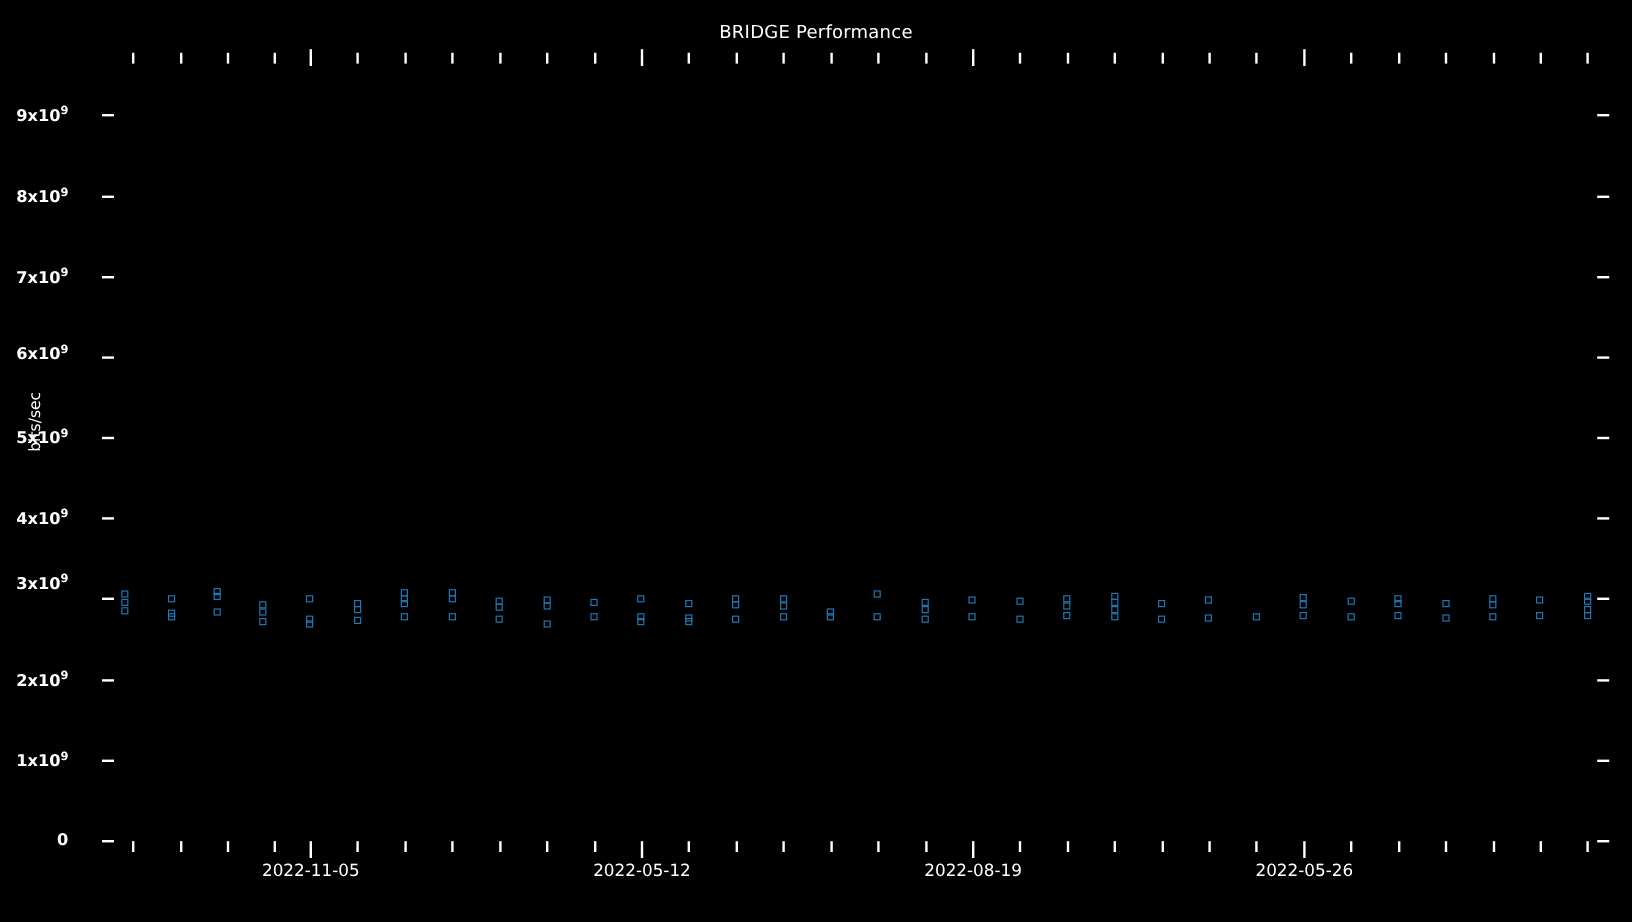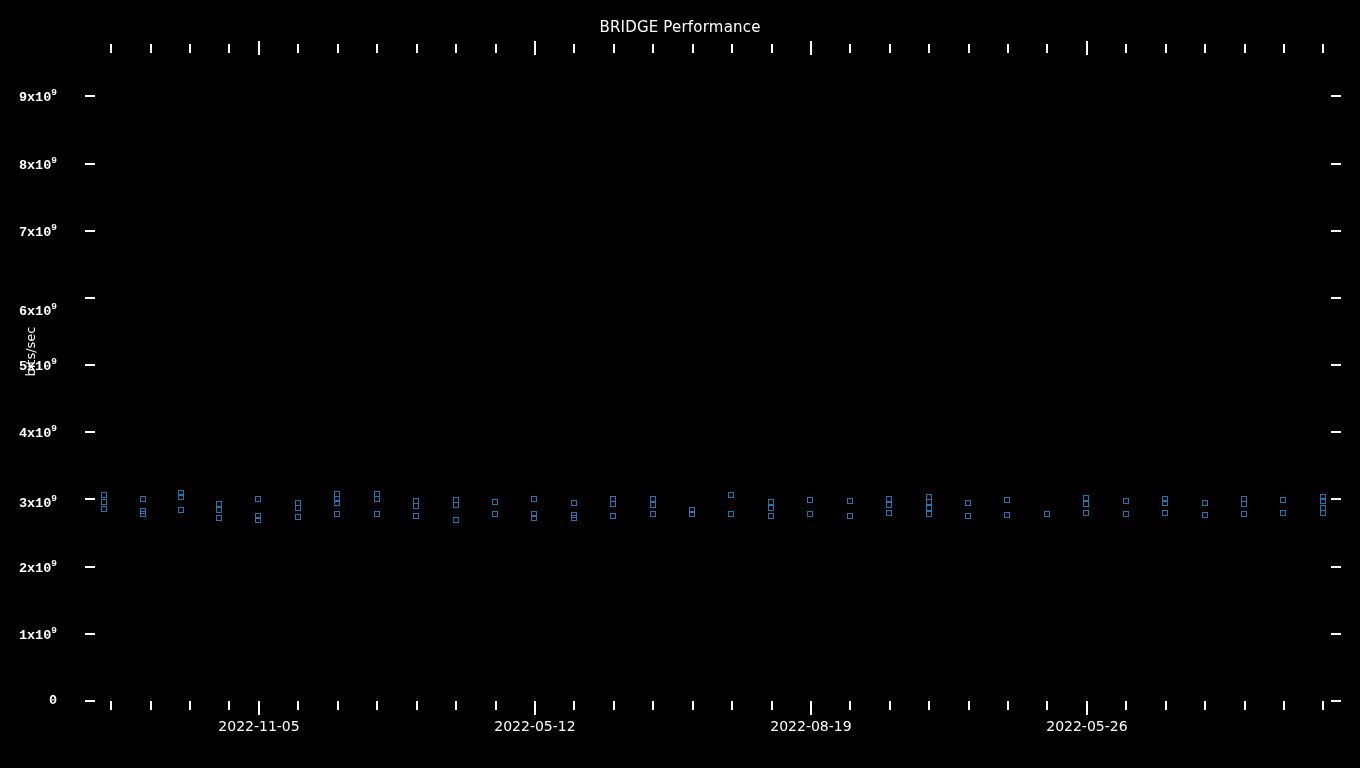--- a/index.html
+++ b/index.html
@@ -60,21 +60,20 @@
   .ytick-label {
     position: absolute;
     right: 1272px;
     text-align: left;
     font-size: 13.5px;
     font-weight: bold;
     color: #ffffff;
     white-space: nowrap;
     transform: translateY(-50%);
     line-height: 1;
-    font-family: Liberation Mono, monospace;
   }
   .ytick-label sup {
     font-size: 9.5px;
     vertical-align: super;
     font-weight: bold;
   }
   .ytick-left {
     position: absolute;
     left: -12px;
     width: 10px;
@@ -140,30 +139,30 @@
       <div class="ytick-right" style="top: 645px;"></div>
       <div class="ytick-label" style="top: 645px;">0</div>
       <div class="ytick-left" style="top: 577.812px;"></div>
       <div class="ytick-right" style="top: 577.812px;"></div>
       <div class="ytick-label" style="top: 577.812px; margin-left: 40px;">1x10<sup>9</sup></div>
       <div class="ytick-left" style="top: 510.625px;"></div>
       <div class="ytick-right" style="top: 510.625px;"></div>
       <div class="ytick-label" style="top: 510.625px;">2x10<sup>9</sup></div>
       <div class="ytick-left" style="top: 443.438px;"></div>
       <div class="ytick-right" style="top: 443.438px;"></div>
-      <div class="ytick-label" style="top: 446px; margin-left: 20px;">3x10<sup>9</sup></div>
+      <div class="ytick-label" style="top: 430px; margin-left: 20px;">3x10<sup>9</sup></div>
       <div class="ytick-left" style="top: 376.25px;"></div>
       <div class="ytick-right" style="top: 376.25px;"></div>
       <div class="ytick-label" style="top: 376.25px;">4x10<sup>9</sup></div>
       <div class="ytick-left" style="top: 309.062px;"></div>
       <div class="ytick-right" style="top: 309.062px;"></div>
       <div class="ytick-label" style="top: 309.062px;">5x10<sup>9</sup></div>
       <div class="ytick-left" style="top: 241.875px;"></div>
       <div class="ytick-right" style="top: 241.875px;"></div>
-      <div class="ytick-label" style="top: 254px;">6x10<sup>9</sup></div>
+      <div class="ytick-label" style="top: 239px;">6x10<sup>9</sup></div>
       <div class="ytick-left" style="top: 174.688px;"></div>
       <div class="ytick-right" style="top: 174.688px;"></div>
       <div class="ytick-label" style="top: 174.688px;">7x10<sup>9</sup></div>
       <div class="ytick-left" style="top: 107.5px;"></div>
       <div class="ytick-right" style="top: 107.5px;"></div>
       <div class="ytick-label" style="top: 107.5px;">8x10<sup>9</sup></div>
       <div class="ytick-left" style="top: 40.3125px;"></div>
       <div class="ytick-right" style="top: 40.3125px;"></div>
       <div class="ytick-label" style="top: 40.3125px;">9x10<sup>9</sup></div>
       <div class="xtick-top" style="left: 14.168px;"></div>

